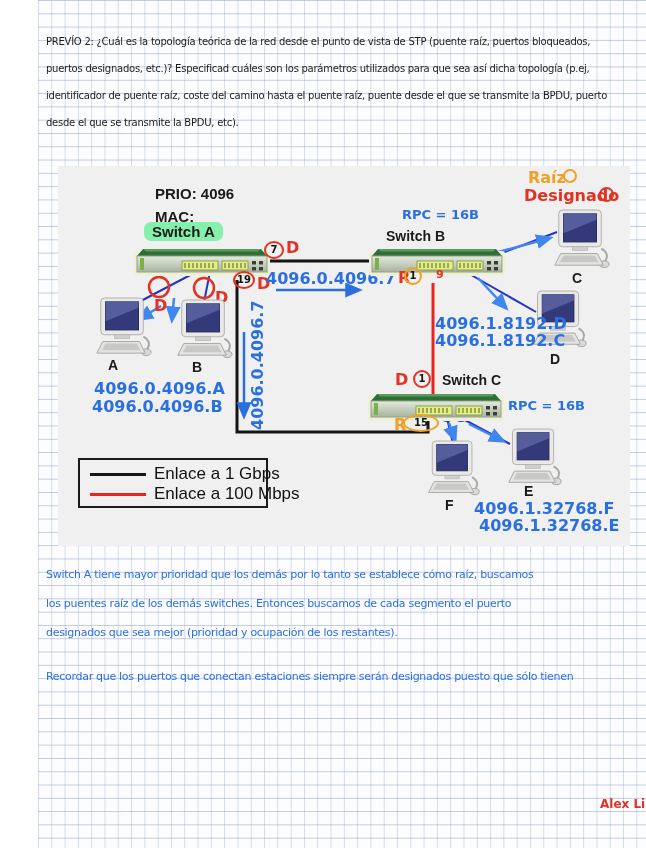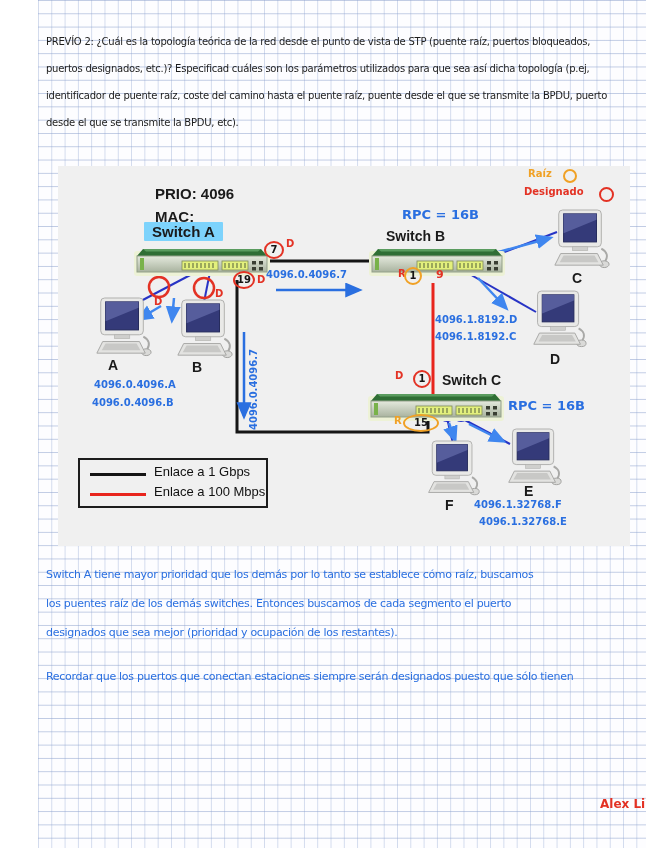--- a/index.html
+++ b/index.html
@@ -20,38 +20,38 @@
   .question div{height:27px;line-height:27px;}
   
   .notes{color:#2a6fe0;font-size:11px;letter-spacing:-0.3px;white-space:nowrap;}
   .notes div{height:29px;line-height:29px;}
   .sig{color:#e33224;font-weight:bold;font-size:12px;}
   
   .panel{left:20px;top:166px;width:572px;height:380px;background:#f0f0f0;}
   .panel .printed{font-family:"Liberation Sans",sans-serif;color:#1a1a1a;}
   .b15{font-weight:bold;font-size:15px;}
   .b14{font-weight:bold;font-size:14px;}
-  .hl{background:#7dd3fc;border-radius:1px;padding:1px 8px;}
+  .hl{background:#86efac;border-radius:7px;padding:1px 8px;}
   .hw{font-weight:bold;white-space:nowrap;}
   .hw.blue{color:#2a6fe0;}
   .hw.red{color:#e33224;}
   .hw.orange{color:#f0a125;}
-  .f12{font-size:10px;}
+  .f12{font-size:16px;}
   .f13{font-size:13px;}
   .f11{font-size:11px;}
   .circ{border-radius:50%;display:flex;align-items:center;justify-content:center;
     font-weight:bold;font-size:10px;color:#151515;box-sizing:border-box;
     background:rgba(255,255,255,0.0);line-height:1;}
   .c-red{border:2px solid #e33224;}
   .c-orange{border:2px solid #f0a125;}
   .vtext{writing-mode:vertical-rl;transform:rotate(180deg);}
   .legendbox{border:2px solid #1c1c1c;width:190px;height:50px;box-sizing:border-box;}
   .legendbox .bar{position:absolute;width:56px;height:3px;left:10px;}
   .legendbox .lab{position:absolute;left:74px;font-family:"Liberation Sans",sans-serif;
-    font-size:13px;color:#111;white-space:nowrap;}
+    font-size:17px;color:#111;white-space:nowrap;}
   svg.icon{position:absolute;overflow:visible;}
 </style>
 </head>
 <body>
 
 <div class="page">
 
   <svg width="0" height="0" style="position:absolute" aria-hidden="true">
     <defs>
       <linearGradient id="swgrad" x1="0" y1="0" x2="0" y2="1">

